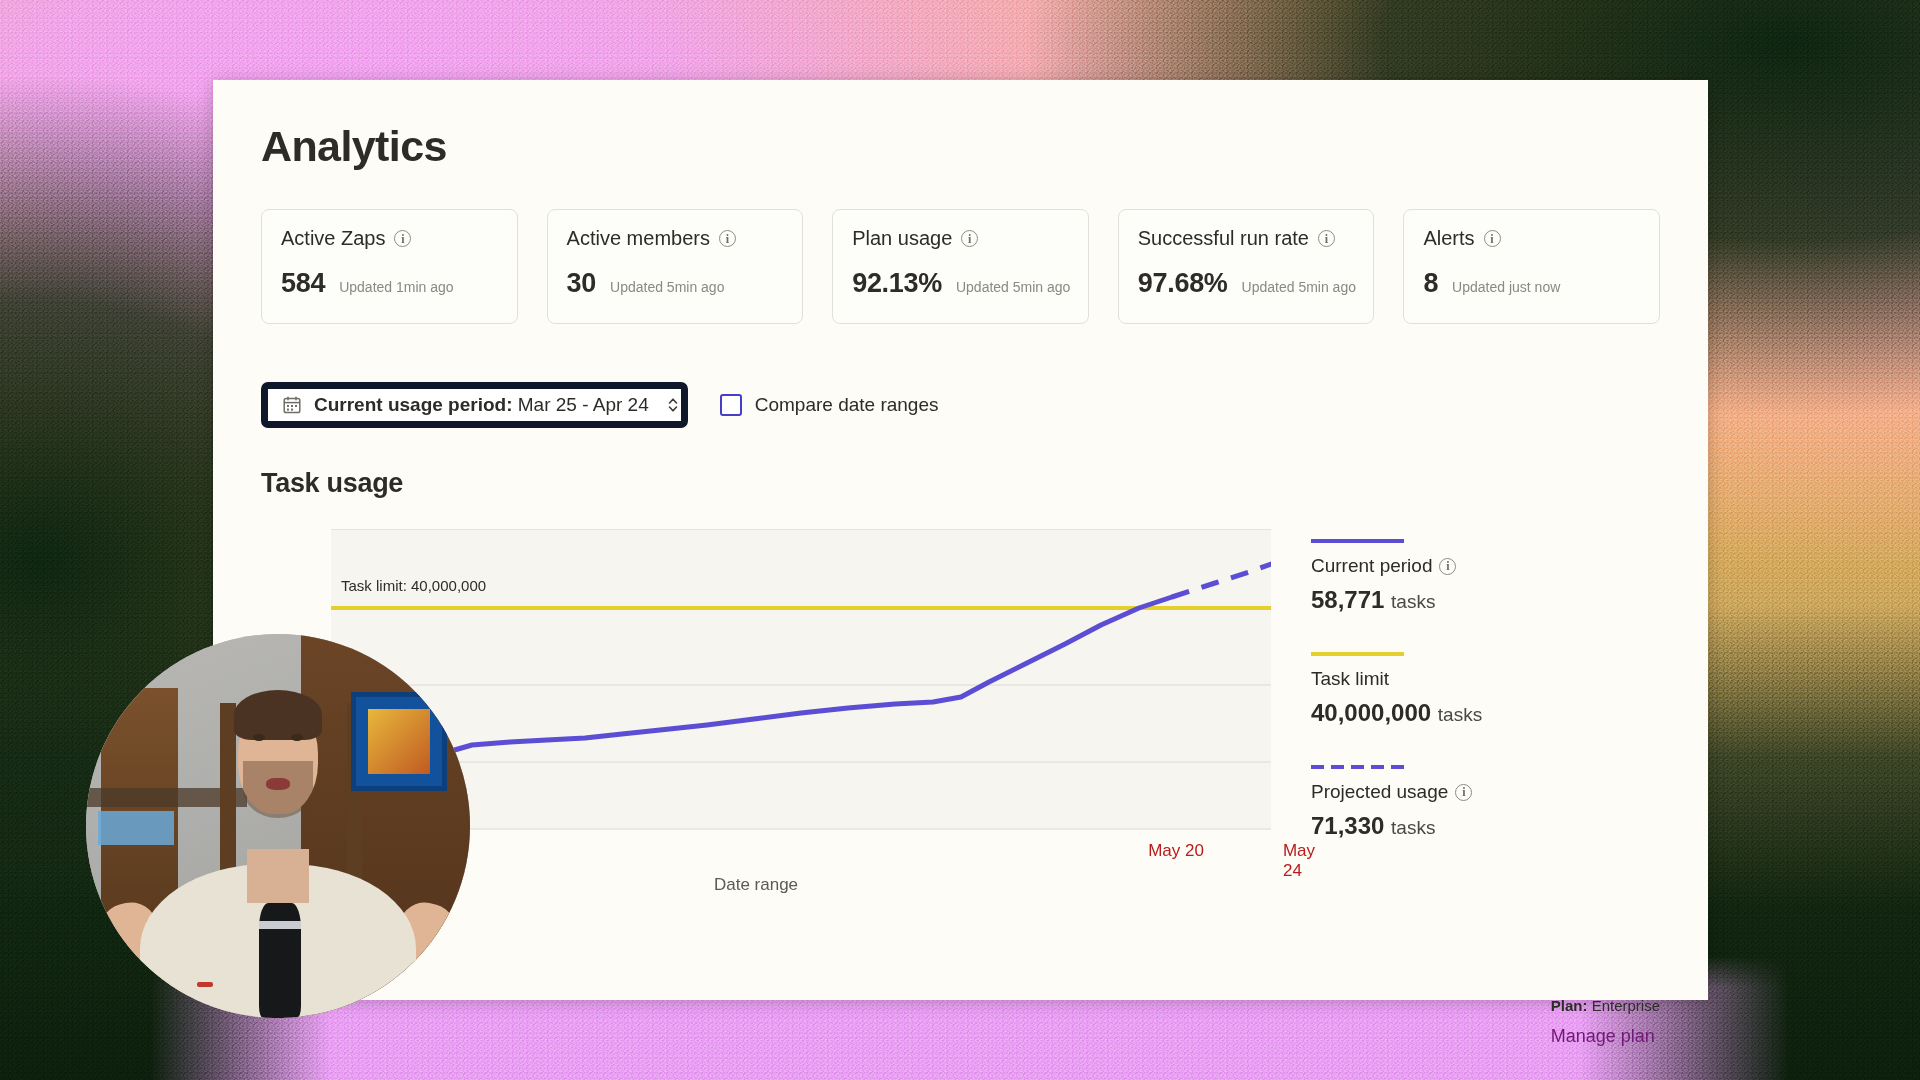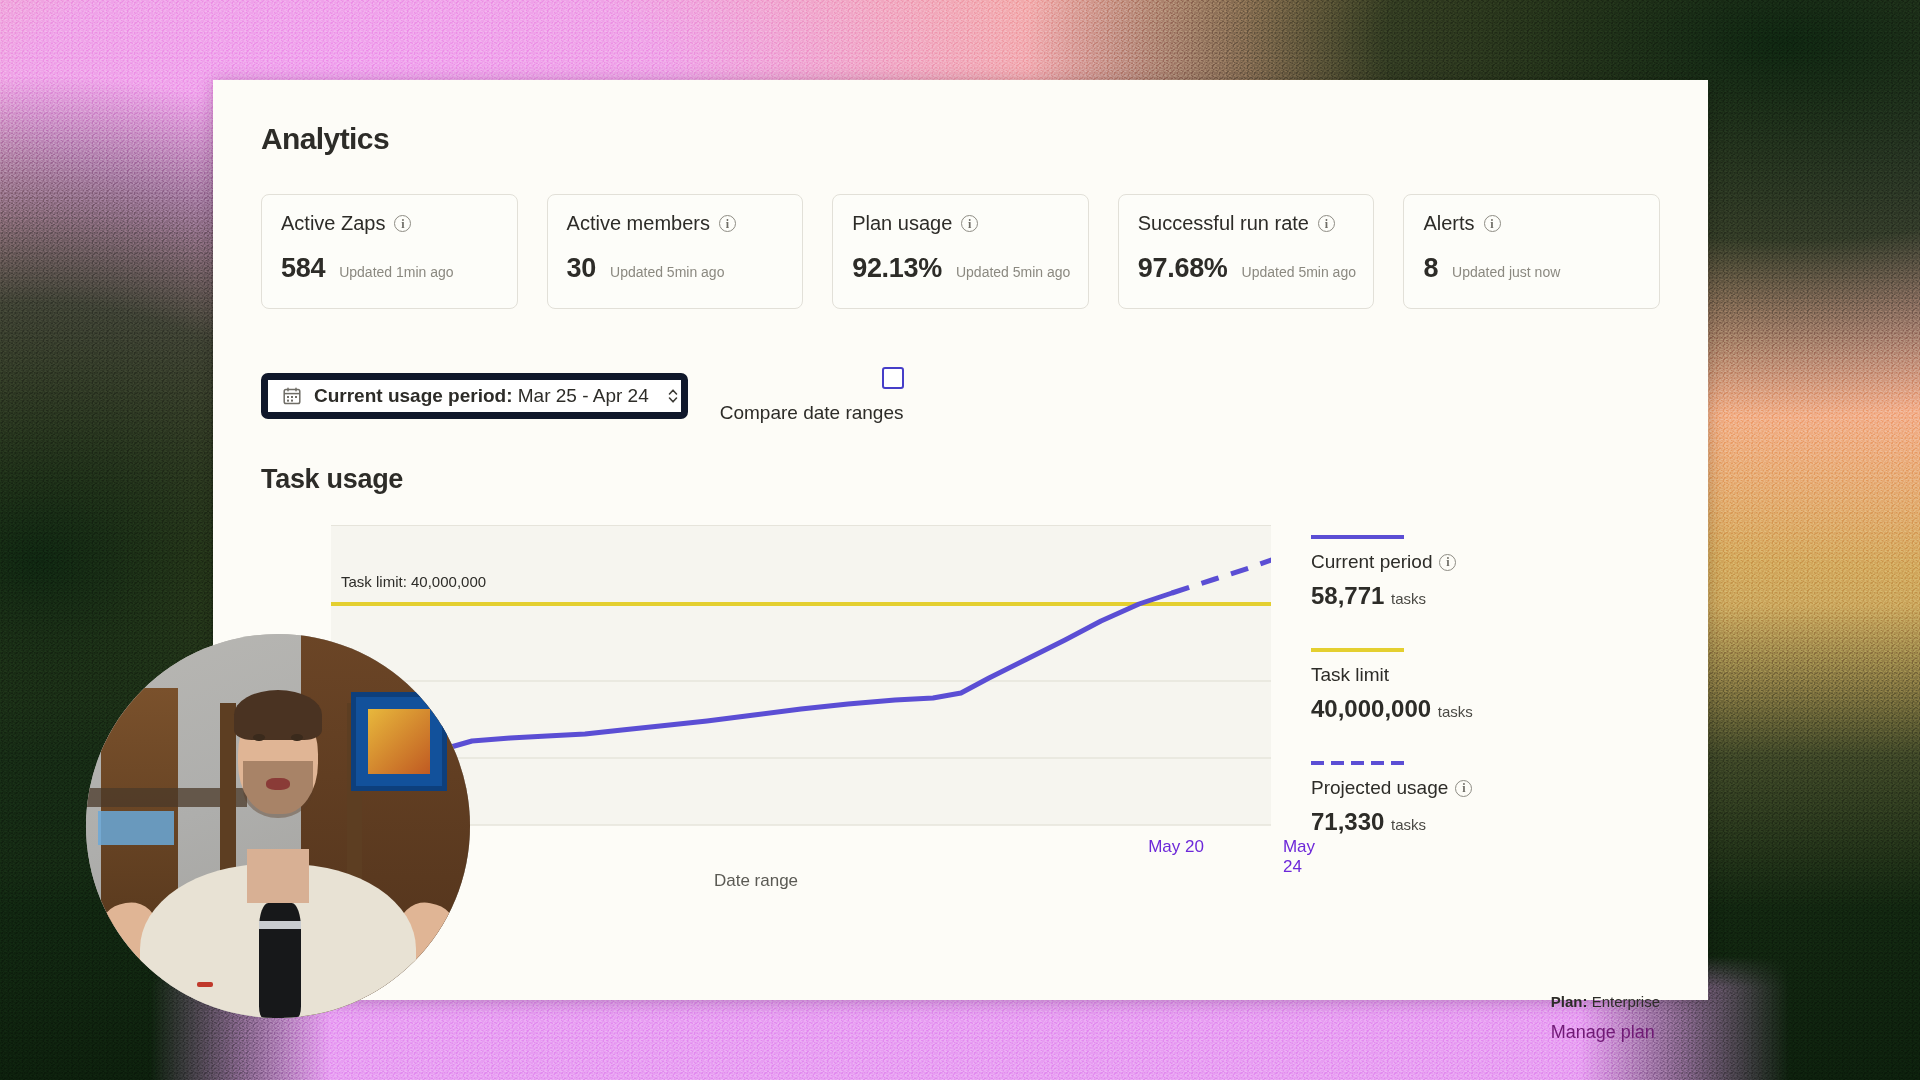--- a/index.html
+++ b/index.html
@@ -42,21 +42,21 @@
 
   
   #app-window {
     position:absolute; left:213px; top:80px; width:1495px; height:920px;
     background:#fdfcf7; z-index:2;
     box-shadow:0 2px 16px rgba(0,0,0,.22);
   }
   .page-pad { padding:42px 48px 0 48px; }
 
   #page-title {
-    font-size:30px; font-weight:700; color:#2d2c28;
+    font-size:43px; font-weight:700; color:#2d2c28;
     letter-spacing:-.6px; margin-bottom:38px;
   }
 
   
   #stat-cards { display:flex; gap:29px; }
   .stat-card {
     flex:1 1 0; min-width:0; height:115px;
     border:1px solid #e2e0d8; border-radius:8px;
     background:#fdfdf9; padding:17px 19px 0 19px;
   }
@@ -80,56 +80,56 @@
     height:46px; padding:0 0 0 14px;
     border:7px solid #0f172a; border-radius:7px; background:#fff;
     cursor:pointer;
   }
   .cal-icon { width:20px; height:20px; position:relative; flex:none; }
   .cal-icon svg { display:block; }
   #date-range-text { font-size:19px; color:#2d2c28; white-space:nowrap; }
   #date-range-text b { font-weight:700; }
   .stepper-icon { width:16px; height:22px; flex:none; margin-left:4px; }
 
-  #compare-control { display:flex; align-items:flex-end; gap:13px; cursor:pointer;flex-direction:column; }
+  #compare-control { display:flex; align-items:flex-start; gap:13px; cursor:pointer; }
   #compare-checkbox {
     width:22px; height:22px; border:2px solid #463ec8; border-radius:3px; background:#fff;
     flex:none;
   }
   #compare-label { font-size:19px; color:#2d2c28; white-space:nowrap; }
 
   
   #section-title { font-size:27px; font-weight:700; color:#2d2c28; margin-top:40px; letter-spacing:-.3px; }
 
   #chart-region { display:flex; margin-top:30px; }
   #chart-col { width:1010px; flex:none; position:relative; }
   #plot-area { position:relative; width:940px; height:300px; margin-left:70px;
                background:#f6f5ef; border-top:1px solid #e6e4db; }
   #plot-area svg { position:absolute; inset:0; display:block; }
   #limit-annotation {
     position:absolute; left:10px; top:47px; font-size:15px; color:#2d2c28; white-space:nowrap;
   }
   #x-tick-labels { position:relative; height:34px; margin-left:70px; }
-  .x-tick { position:absolute; top:12px; font-size:17px; color:#6d28d9; transform:translateX(-50%); }
+  .x-tick { position:absolute; top:12px; font-size:17px; color:#b91c1c; transform:translateX(-50%); }
   #x-axis-title { text-align:center; font-size:17px; color:#5b5a54; margin-top:12px; margin-left:-20px; }
 
   
   #legend-panel { flex:1; padding-left:40px; padding-top:10px; position:relative; }
   #legend-grid { display:flex; flex-wrap:wrap; row-gap:38px; column-gap:62px; }
   .legend-item { width:200px; }
   .legend-swatch { height:4px; width:93px; margin-bottom:12px; }
   .legend-swatch.solid-purple { background:#5b4ed4; }
   .legend-swatch.solid-yellow { background:#e4cf2f; }
   .legend-swatch.dashed-purple {
     background:repeating-linear-gradient(90deg,#5b4ed4 0 13px, transparent 13px 20px);
   }
   .legend-head { display:flex; align-items:center; gap:7px; margin-bottom:9px; }
   .legend-name { font-size:19px; color:#2d2c28; white-space:nowrap; }
   .legend-value { font-size:24px; font-weight:700; color:#2d2c28; white-space:nowrap; }
-  .legend-value .unit { font-size:15px; font-weight:400; color:#4a4944; }
+  .legend-value .unit { font-size:19px; font-weight:400; color:#4a4944; }
 
   #plan-block { position:absolute; right:0; bottom:-152px; text-align:left; }
   #plan-line { font-size:15px; color:#2d2c28; white-space:nowrap; }
   #plan-line b { font-weight:700; }
   #manage-plan-link { display:block; margin-top:12px; font-size:18px; color:#701a75; cursor:pointer; white-space:nowrap; }
 
   
   #webcam-overlay {
     position:absolute; left:86px; top:634px; width:384px; height:384px;
     border-radius:50%; overflow:hidden; z-index:10;

